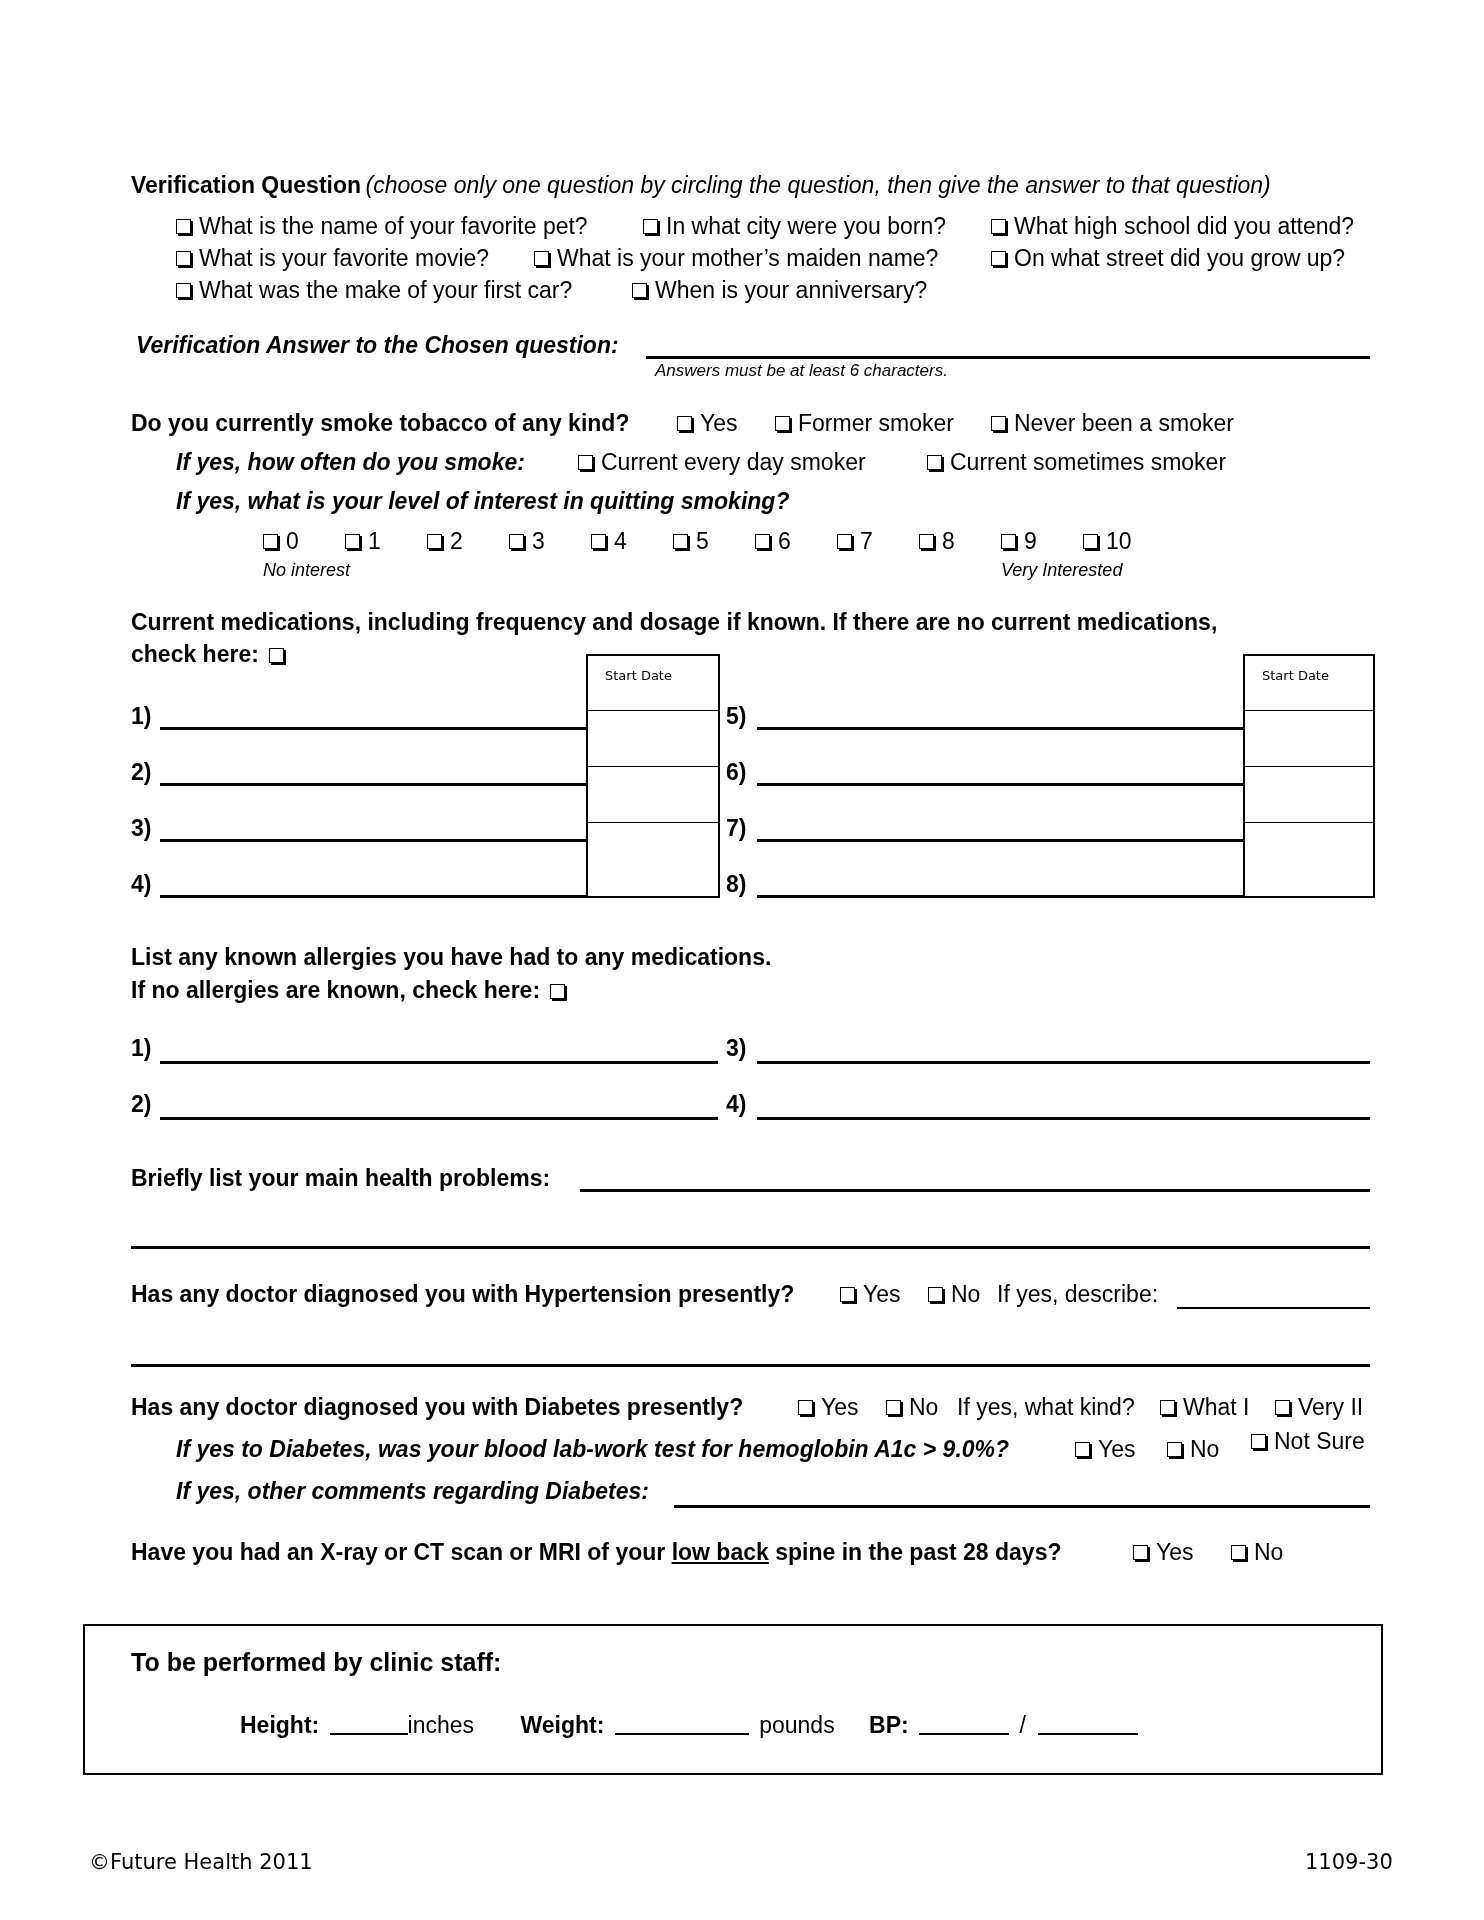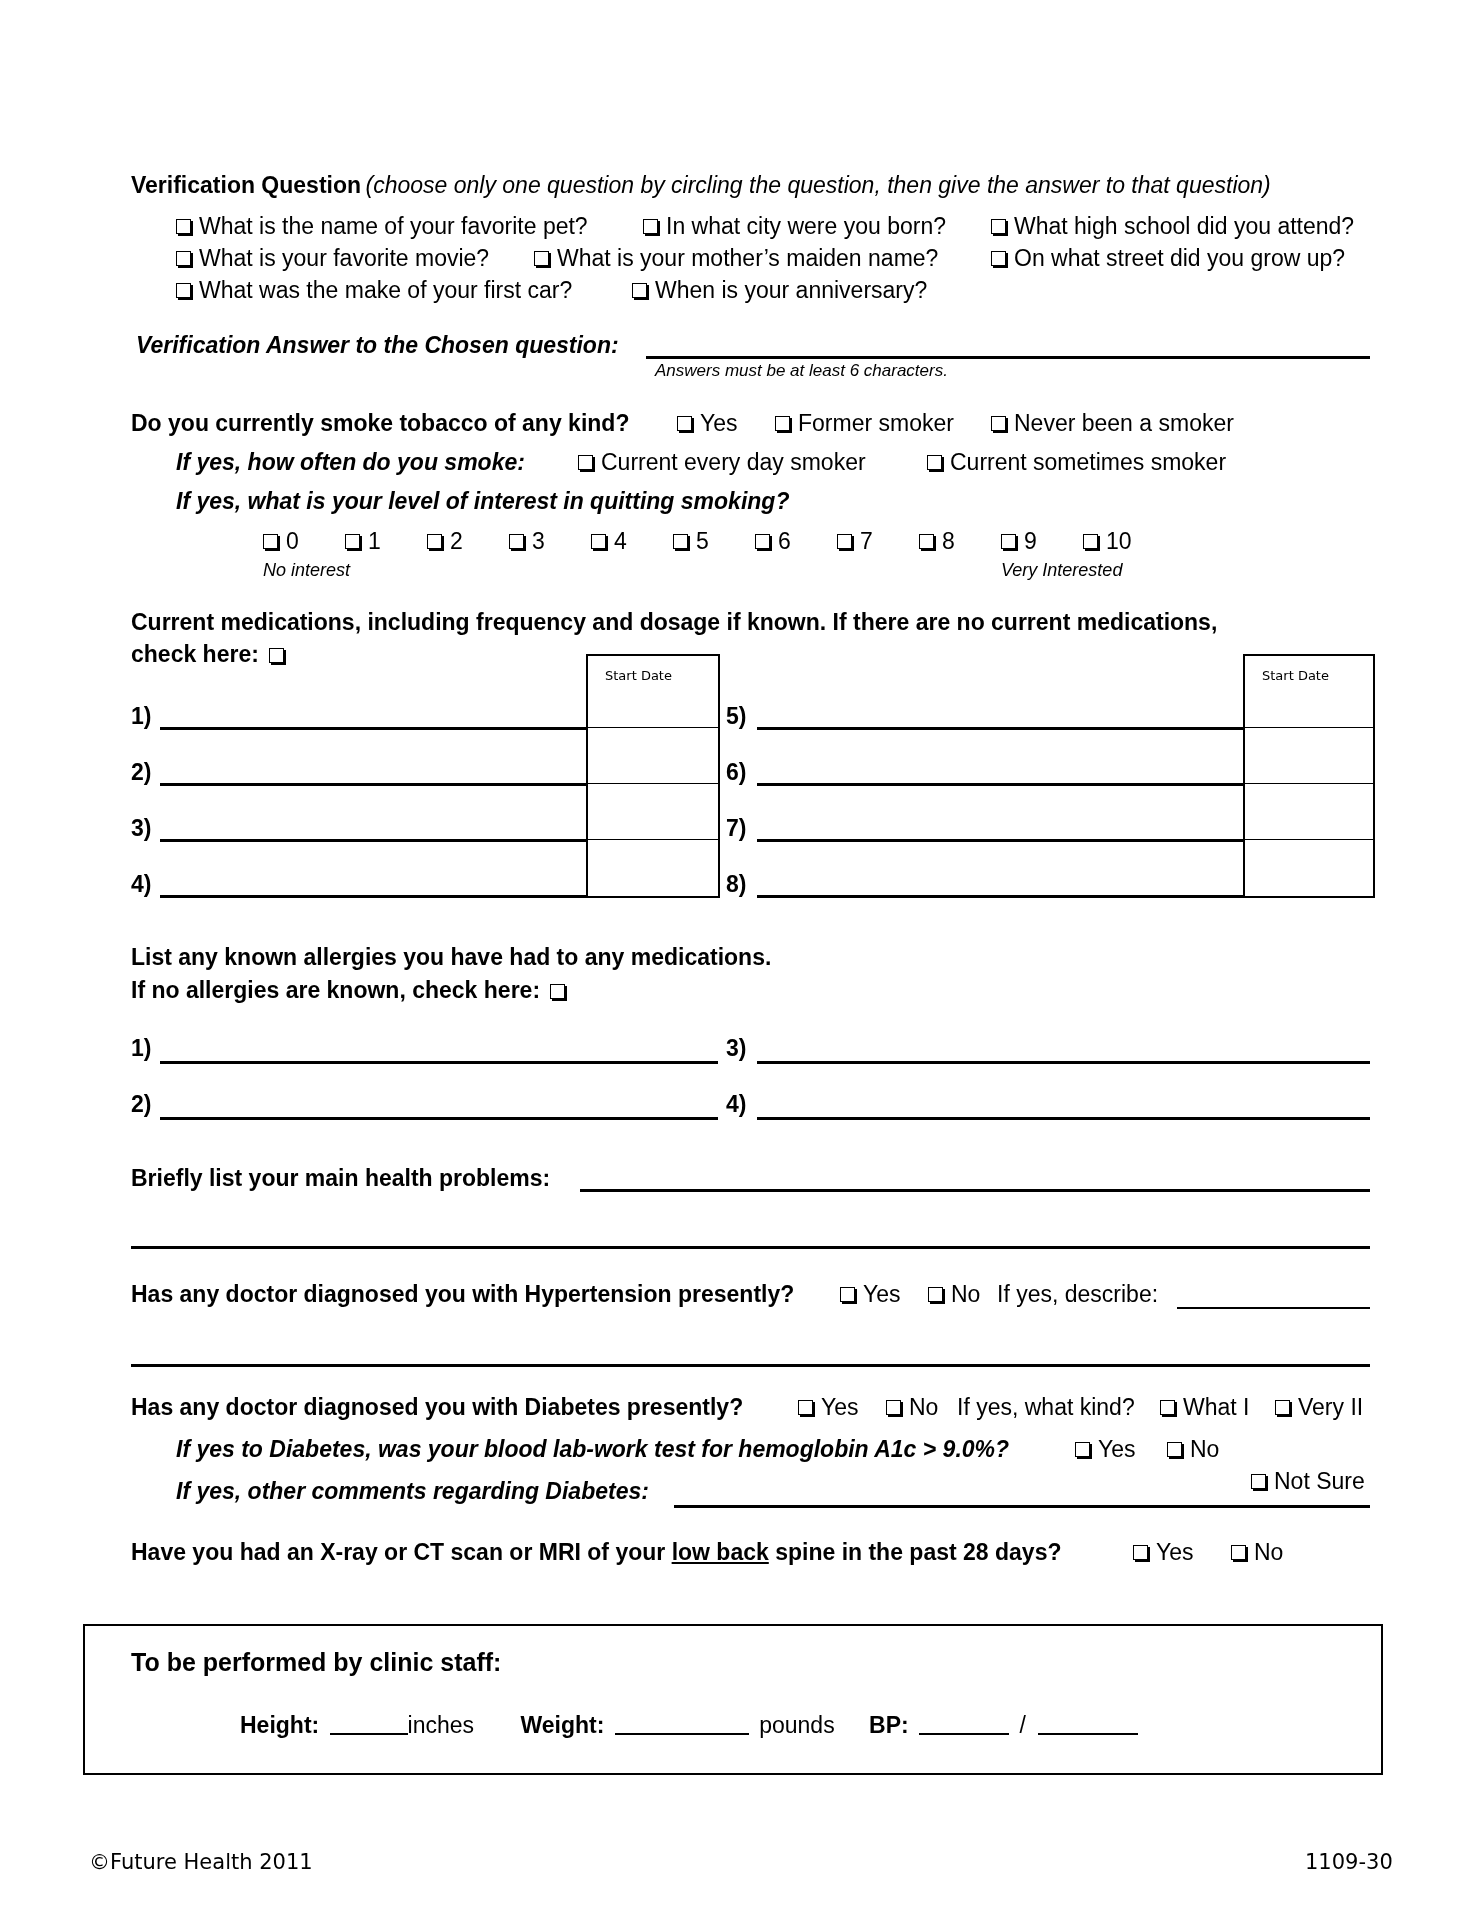--- a/index.html
+++ b/index.html
@@ -10,21 +10,21 @@
   .i { font-style: italic; }
   .f23 { font-size: 23px; }
   .cb { display: inline-block; width: 13px; height: 13px; border: 1.5px solid #000;
         box-shadow: 2px 2px 0 #000; margin-right: 8px; vertical-align: -1px; background:#fff; cursor: pointer; }
   .opt { display: inline-flex; align-items: center; cursor: pointer; }
   .line { position: absolute; height: 0; border-top: 3px solid #000; }
   .thin { border-top-width: 2px; }
   .ul { text-decoration: underline; }
   .box { position: absolute; border: 2px solid #000; box-sizing: border-box; }
   .datebox { position: absolute; border: 2.5px solid #000; box-sizing: border-box; }
-  .datebox .hdr { height: 72px; border-bottom: 1.5px solid #000; font-family: "DejaVu Sans", sans-serif; font-size: 13px; padding: 12px 0 0 17px; box-sizing: border-box; }
+  .datebox .hdr { height: 55px; border-bottom: 1.5px solid #000; font-family: "DejaVu Sans", sans-serif; font-size: 13px; padding: 12px 0 0 17px; box-sizing: border-box; }
   .datebox .cell { height: 56px; border-bottom: 1.5px solid #000; box-sizing: border-box; }
   .datebox .cell:last-child { border-bottom: none; }
   .footer { font-family: "DejaVu Sans", sans-serif; font-size: 21px; }
   .gap { display: inline-block; }
 </style>
 </head>
 <body>
 
 <div class="abs" style="left:131px; top:174px;">
   <span class="b f23">Verification Question</span>
@@ -239,21 +239,21 @@
 
 <div class="abs b i f23" style="left:176px; top:1438px;">If yes to Diabetes, was your blood lab-work test for hemoglobin A1c &gt; 9.0%?</div>
 <div class="abs f23" style="left:1075px; top:1438px;"><span class="opt">
       <span class="cb"></span>
       <span>Yes</span>
     </span></div>
 <div class="abs f23" style="left:1167px; top:1438px;"><span class="opt">
       <span class="cb"></span>
       <span>No</span>
     </span></div>
-<div class="abs f23" style="left:1243px; top:1470px;padding-left:8px;"><span class="opt">
+<div class="abs f23" style="left:1243px; top:1430px;padding-left:8px;"><span class="opt">
       <span class="cb"></span>
       <span>Not Sure</span>
     </span></div>
 
 <div class="abs b i f23" style="left:176px; top:1480px;">If yes, other comments regarding Diabetes:</div>
 <div class="line" style="left:674px; top:1505px; width:696px;"></div>
 
 <div class="abs b f23" style="left:131px; top:1541px;"><span>Have you had an X-ray or CT scan or MRI of your </span><span class="ul">low back</span><span> spine in the past 28 days?</span></div>
 <div class="abs f23" style="left:1133px; top:1541px;"><span class="opt">
       <span class="cb"></span>

